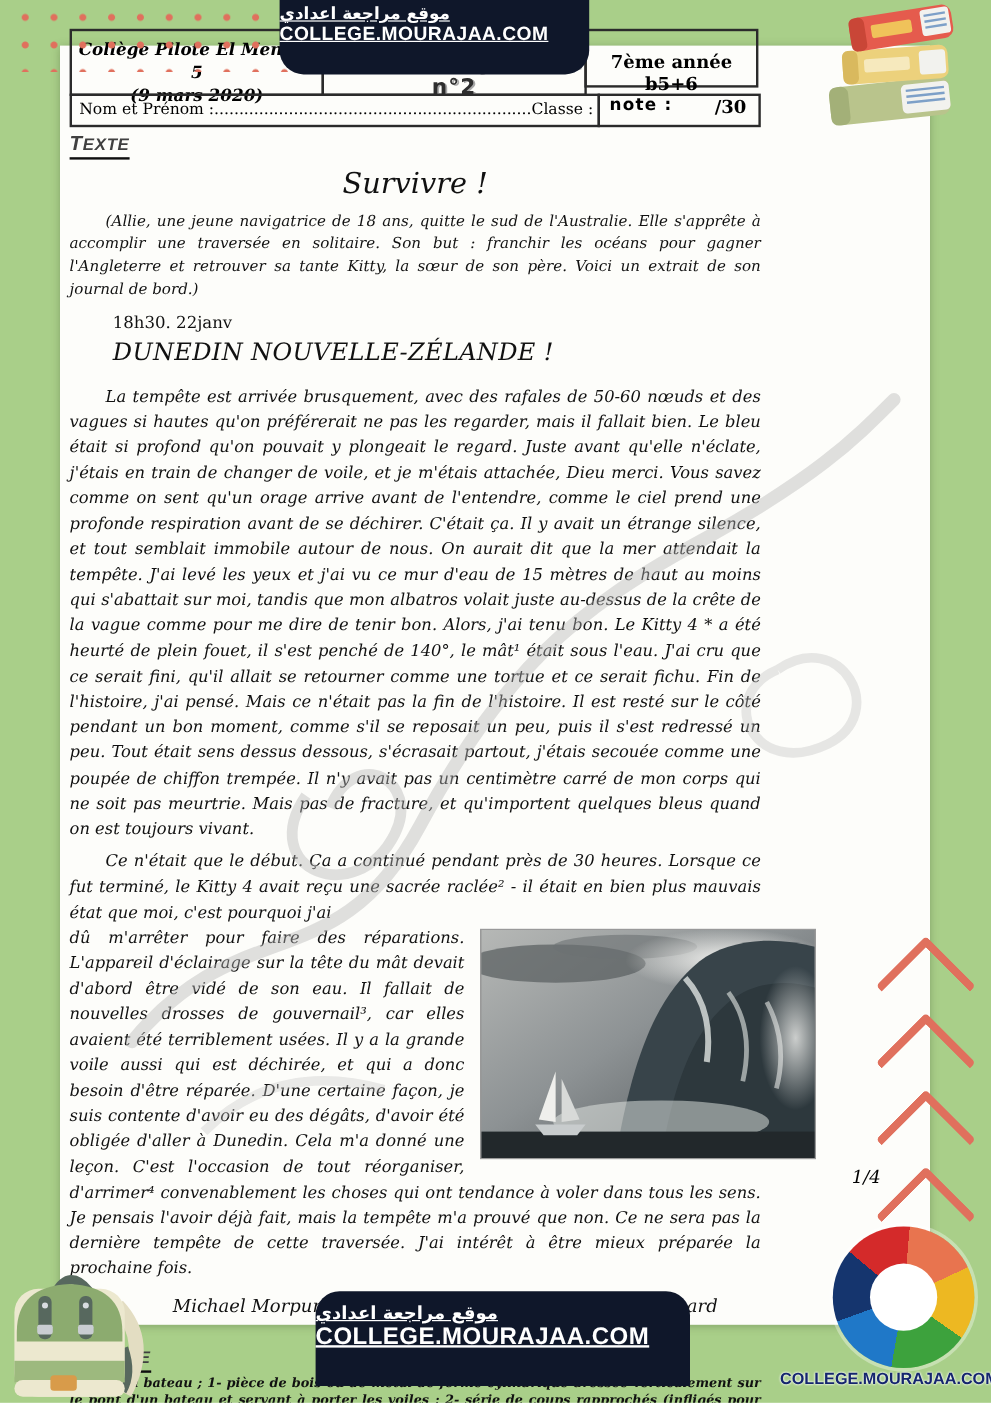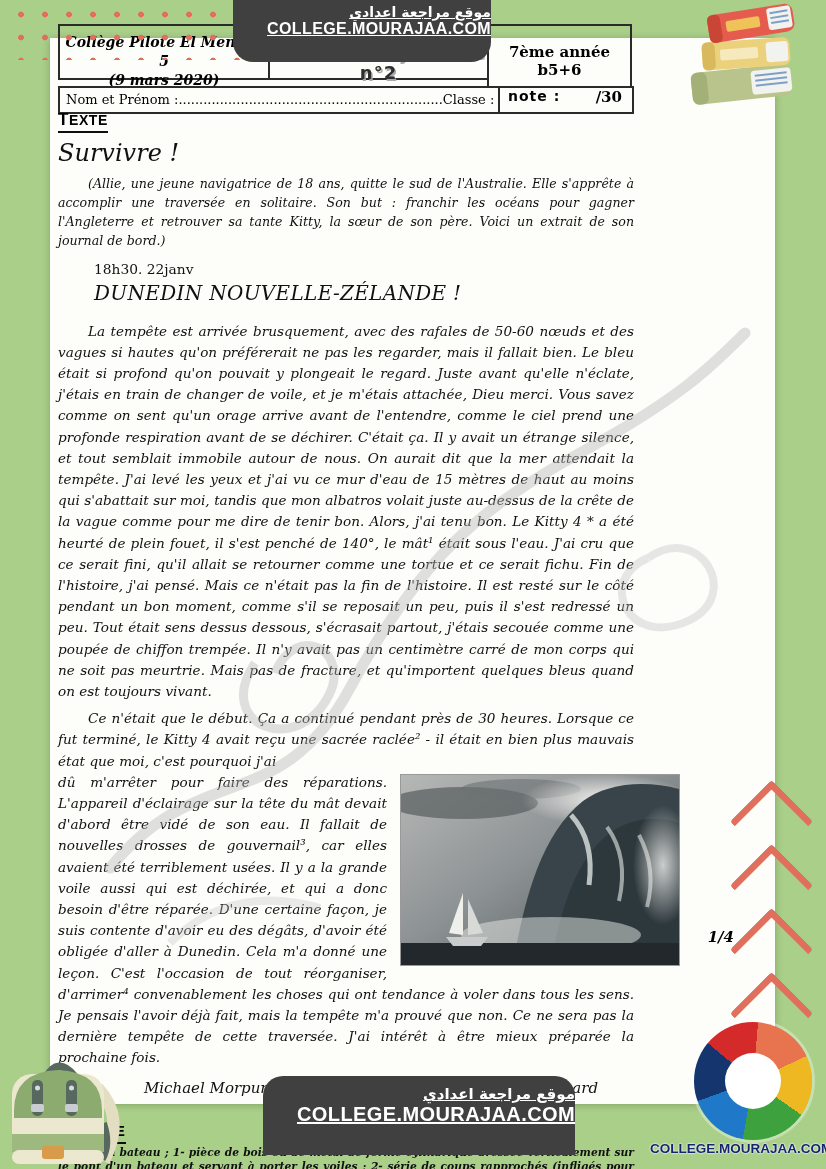--- a/index.html
+++ b/index.html
@@ -14,71 +14,71 @@
     background:#fdfdfa; box-shadow:0 1px 7px rgba(60,80,40,.35);
     z-index:1;
   }
   
   .dots {
     position:absolute; left:0; top:0; width:280px; height:60px; z-index:6;
     background-image:radial-gradient(circle, #e0705d 2.6px, rgba(0,0,0,0) 3.2px);
     background-size:24px 23px; background-position:9px 3px;
   }
   
-  .banner { position:absolute; background:#404040; text-align:right; color:#fff; z-index:7; }
+  .banner { position:absolute; background:#0f172a; text-align:left; color:#fff; z-index:7; }
   .banner-top { left:233px; top:0; width:258px; height:58px; border-radius:0 0 20px 20px; padding-top:4px; }
   .banner-bottom { left:263px; top:1076px; width:312px; height:70px; border-radius:20px 20px 0 0; padding-top:9px; }
   .banner .ar { font-family:"DejaVu Sans", sans-serif; font-weight:bold; font-size:14px; text-decoration:underline; }
   .banner-bottom .ar { font-size:15px; }
   .banner .site { font-family:"Liberation Sans", sans-serif; font-weight:bold; letter-spacing:.4px; text-decoration:underline; }
   .banner-top .site { font-size:16px; }
   .banner-bottom .site { font-size:20px; }
   
   .hdr { position:absolute; left:58px; top:24px; width:576px; z-index:4; }
   .hrow { display:flex; }
   .hcell { border:2px solid #2b2b2b; box-sizing:border-box; background:transparent; }
   .hc-school { width:212px; height:56px; text-align:center; padding-top:7px;
     font-style:italic; font-weight:600; font-size:14px; line-height:1.35; }
   .hc-title { width:221px; height:56px; margin-left:-2px; text-align:center; padding-top:15px;
     font-family:"DejaVu Sans", sans-serif; font-weight:800; font-size:18px; letter-spacing:1px;
     color:#2e2e2e; text-shadow:1.5px 1.5px 0 #a8a8a8; }
-  .hc-class { width:145px; height:64px; margin-left:-2px; text-align:center; padding-top:17px;
+  .hc-class { width:145px; height:49px; margin-left:-2px; text-align:center; padding-top:17px;
     font-weight:bold; font-size:15px; }
   .hc-name { width:442px; height:28px; margin-top:-2px; padding:4px 0 0 6px;
     font-size:13px; white-space:nowrap; overflow:hidden; }
   .hc-note { width:136px; height:28px; margin-top:-2px; margin-left:-2px; display:flex;
     justify-content:space-between; align-items:flex-start; padding:0 10px 0 8px; }
   .note-word { font-family:"DejaVu Sans", sans-serif; font-weight:800; font-size:14px; letter-spacing:1px; }
   .note-score { font-weight:bold; font-size:15px; }
   
   .content { position:absolute; left:58px; top:110px; width:576px; z-index:4; color:#111; }
   .sec-head {
     display:inline-block; font-family:"Liberation Sans", sans-serif; font-weight:800;
-    font-size:14px; letter-spacing:.6px; text-transform:uppercase; color:#000000;
-    border-bottom:2.5px solid #0e0e0e; padding-bottom:1px;
+    font-size:14px; letter-spacing:.6px; text-transform:uppercase; color:#404040;
+    border-bottom:2.5px solid #0e0e0e; padding-bottom:1px;font-style:italic;
   }
   .sec-head::first-letter { font-size:17px; }
-  .doc-title { text-align:left; font-style:italic; font-size:24px; margin:6px 0 8px; }
+  .doc-title { text-align:center; font-style:italic; font-size:24px; margin:6px 0 8px; }
   .it { font-style:italic; text-align:justify; }
   .intro { font-size:12.6px; line-height:1.5; text-indent:30px; margin:0 0 10px; }
   .dateline { font-size:13.8px; margin:2px 0 4px 36px; }
   .placeline { font-size:20px; margin:0 0 8px 36px; font-style:italic; letter-spacing:.3px; }
   .bodytext { font-size:13.6px; line-height:1.56; }
   .indent { text-indent:30px; }
   .p1 { margin:16px 0 6px; }
   .p2lead { margin:6px 0 0; }
   .p2wrap { margin:0; }
   .photo-float {
     float:right; width:278px; height:190px; margin:3px -45px 6px 14px;
     background:#777; outline:1px solid #999;
   }
   .attribution { clear:both; text-align:center; font-style:italic; font-size:15px;
     margin:10px 0 6px 50px; }
   .lexique-text { font-size:10.7px; line-height:1.38; font-weight:600; margin-top:2px; }
-  .page-number { position:absolute; right:92px; top:928px; font-weight:bold; font-style:italic;
+  .page-number { position:absolute; right:92px; top:972px; font-weight:normal; font-style:italic;
     font-size:15px; z-index:4; }
   
   .wm { position:absolute; left:50px; top:38px; width:725px; height:1066px; z-index:5; pointer-events:none; }
   
   .chev { position:absolute; width:52px; height:52px; left:742px;
     border-top:7px solid #e0705d; border-right:7px solid #e0705d;
     transform:rotate(-45deg); border-radius:4px; z-index:6; }
   
   .books { position:absolute; left:686px; top:2px; width:114px; height:106px; z-index:8; }
   .backpack { position:absolute; left:0px; top:1046px; width:134px; height:123px; z-index:8; }

